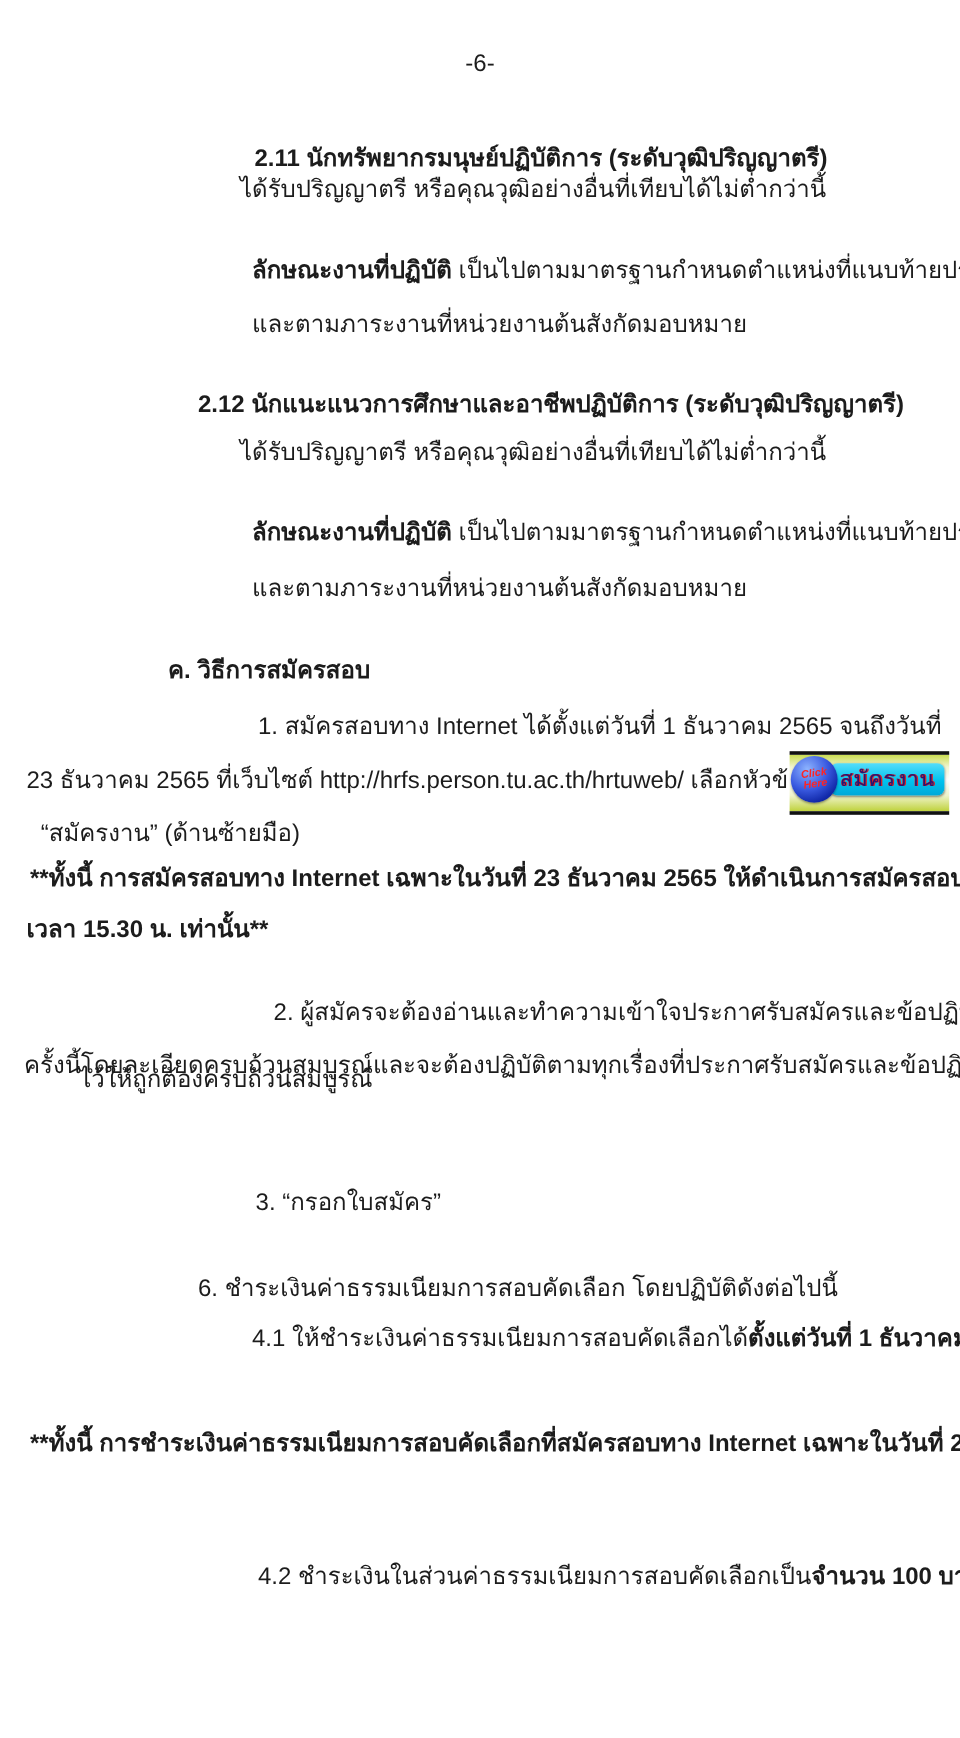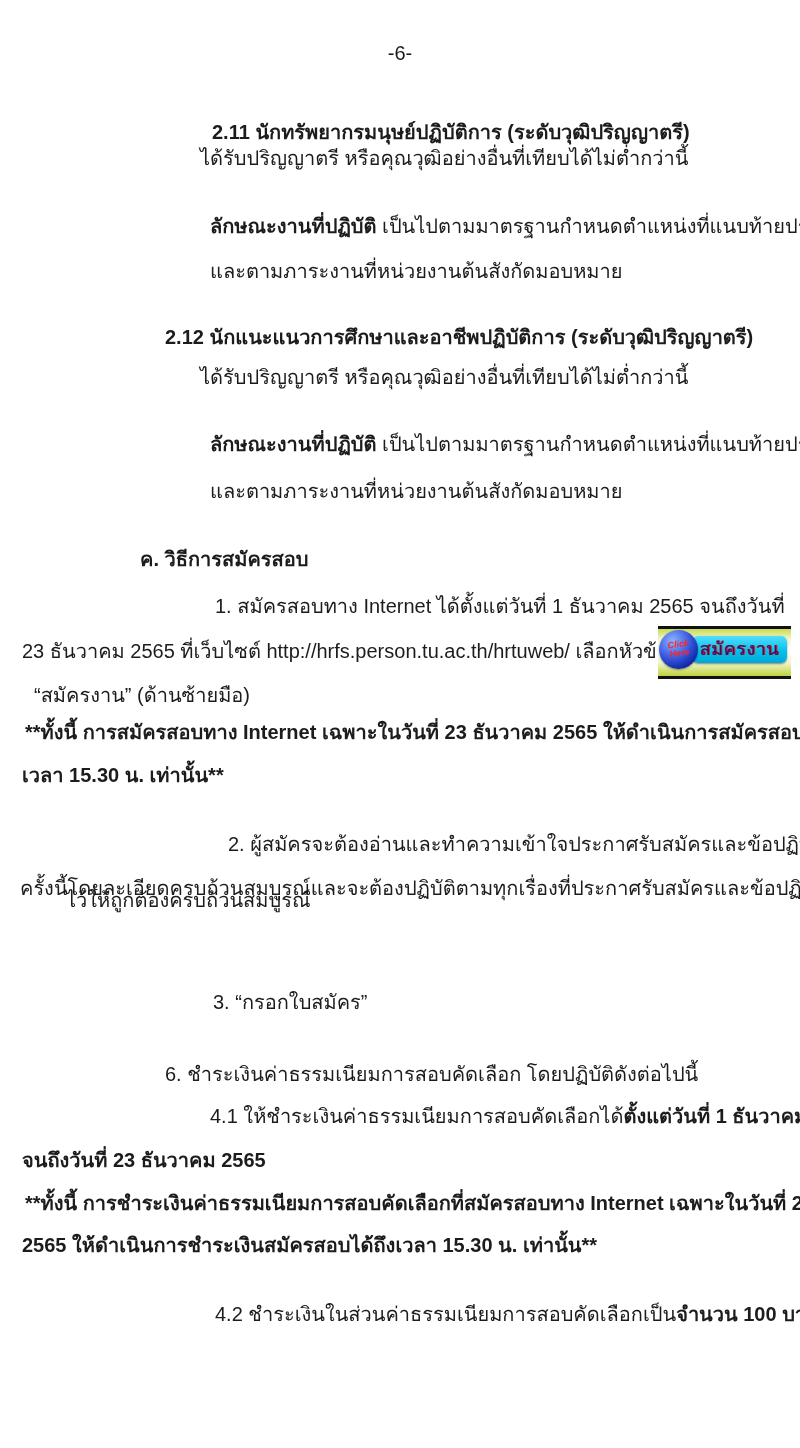--- a/index.html
+++ b/index.html
@@ -123,20 +123,18 @@
 
   <div class="line" style="left:228px; top:833px;">2. ผู้สมัครจะต้องอ่านและทำความเข้าใจประกาศรับสมัครและข้อปฏิบัติทั้งหมดใน</div>
   <div class="line" style="left:20px; top:877px;">ครั้งนี้โดยละเอียดครบถ้วนสมบูรณ์และจะต้องปฏิบัติตามทุกเรื่องที่ประกาศรับสมัครและข้อปฏิบัติกำหนด</div>
   <div class="line" style="left:22px; top:889px;margin-left:44px;">ไว้ให้ถูกต้องครบถ้วนสมบูรณ์</div>
 
   <div class="line" style="left:185px; top:991px;margin-left:28px;">3. “กรอกใบสมัคร”</div>
 
   <div class="line" style="left:165px; top:1063px;">6. ชำระเงินค่าธรรมเนียมการสอบคัดเลือก โดยปฏิบัติดังต่อไปนี้</div>
 
   <div class="line" style="left:210px; top:1105px;"><span>4.1 ให้ชำระเงินค่าธรรมเนียมการสอบคัดเลือกได้</span><span class="b">ตั้งแต่วันที่ 1 ธันวาคม 2565</span></div>
-  <div class="line b" style="left:22px; top:1149px;">จนถึงวันที่ 23 ธันวาคม 2565</div>
 
   <div class="line b" style="left:25px; top:1192px;">**ทั้งนี้ การชำระเงินค่าธรรมเนียมการสอบคัดเลือกที่สมัครสอบทาง Internet เฉพาะในวันที่ 23 ธันวาคม</div>
-  <div class="line b" style="left:22px; top:1234px;">2565 ให้ดำเนินการชำระเงินสมัครสอบได้ถึงเวลา 15.30 น. เท่านั้น**</div>
 
   <div class="line" style="left:215px; top:1303px;"><span>4.2 ชำระเงินในส่วนค่าธรรมเนียมการสอบคัดเลือกเป็น</span><span class="b">จำนวน 100 บาท</span></div>
 
 </div>
 
 </body></html>

